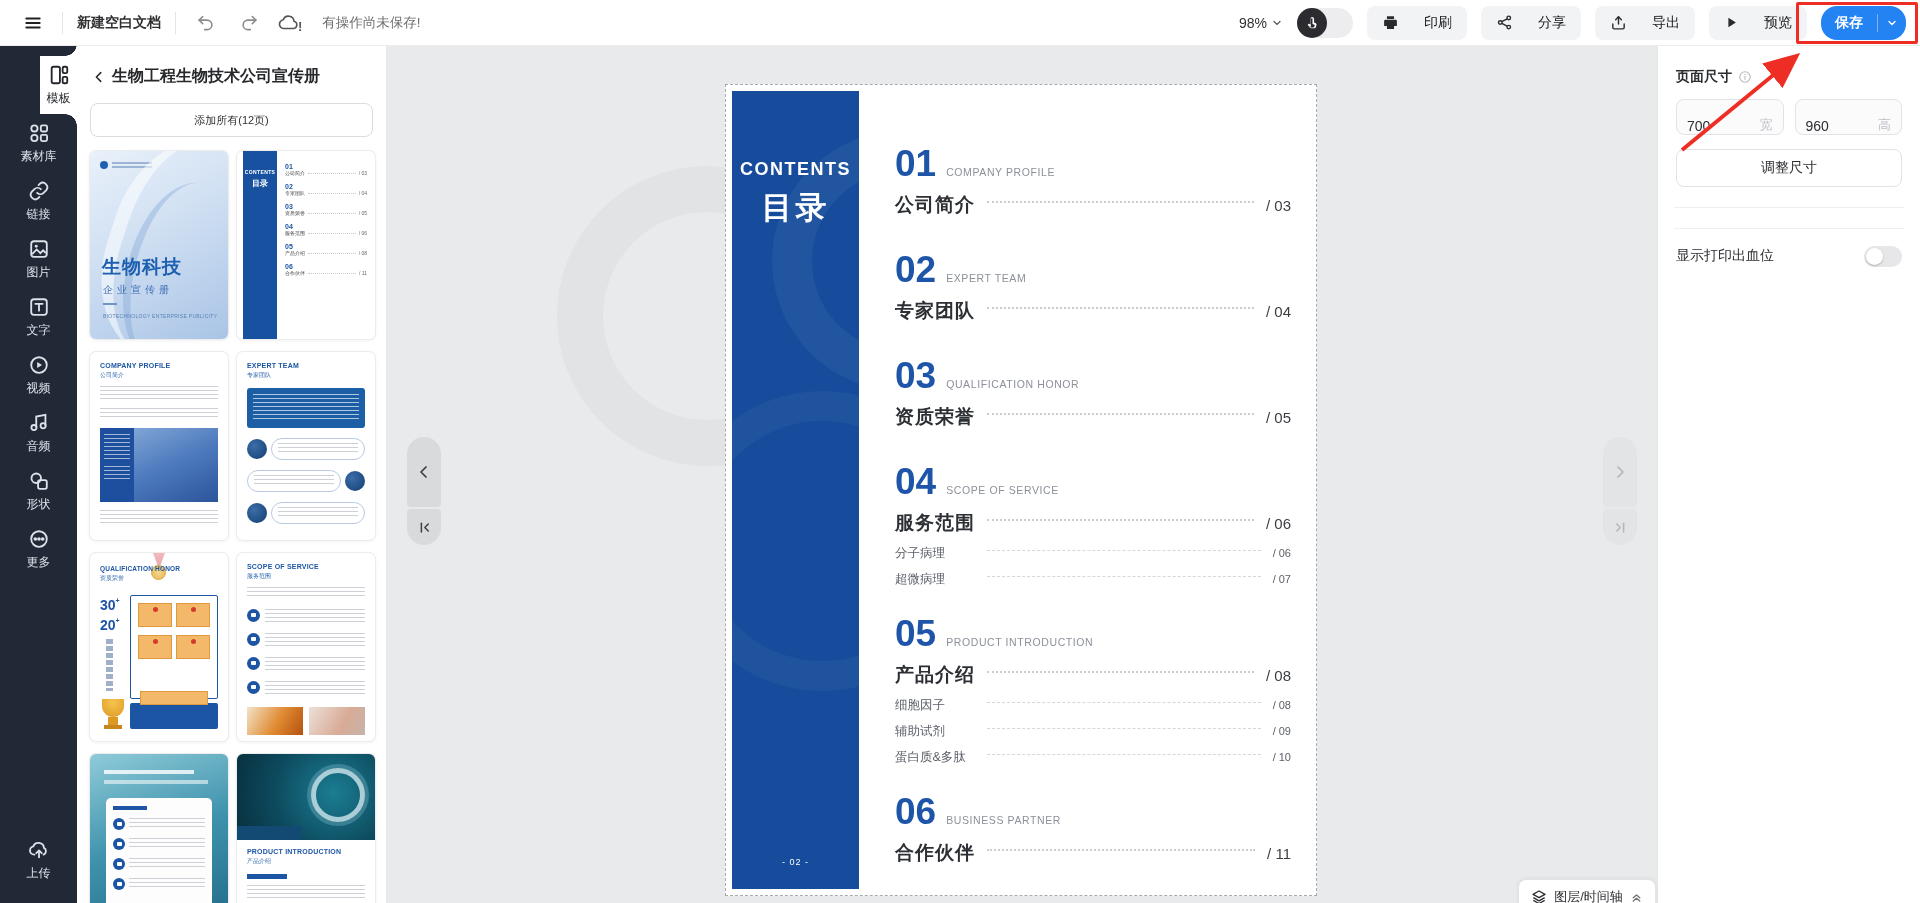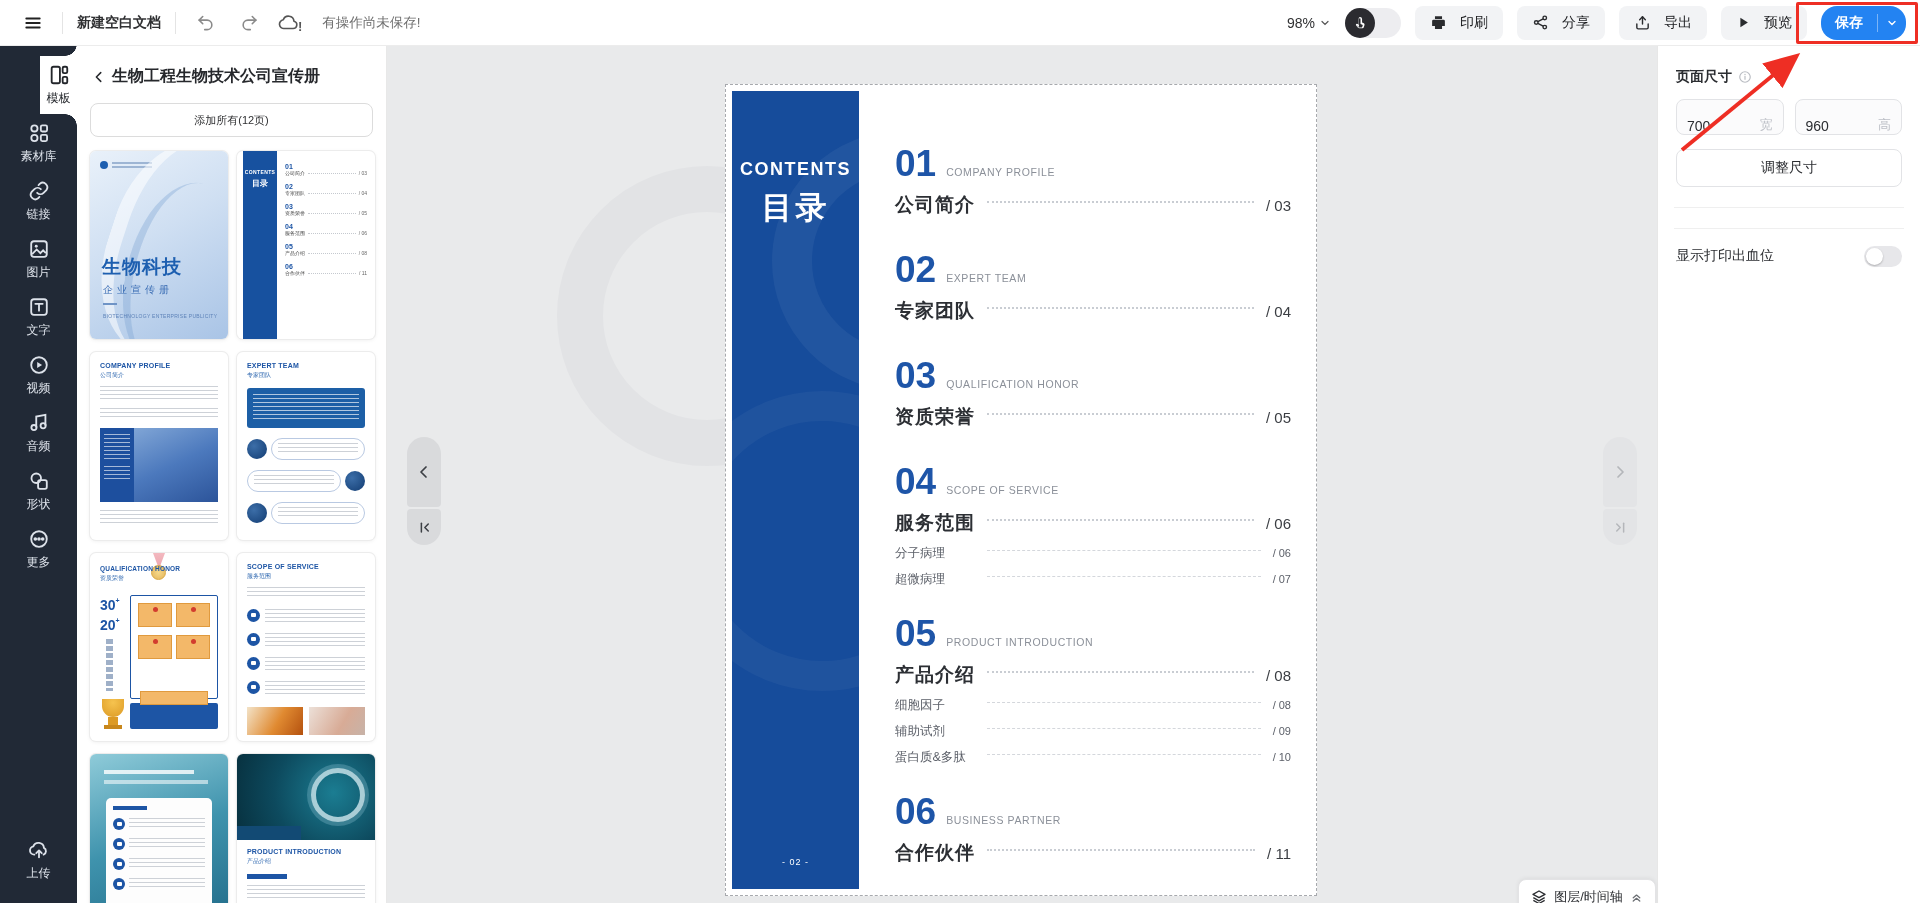--- a/index.html
+++ b/index.html
@@ -18,21 +18,21 @@
   .tb-gray { color:#8c8c8c; }
   .cloud-wrap { display:flex; align-items:flex-end; color:#555; }
   .cloud-bang { font-size:13px; font-weight:bold; color:#555; margin-left:-2px; }
   .save-status { font-size:13.5px; color:#6e6e6e; margin-left:6px; }
   .tb-right { margin-left:auto; display:flex; align-items:center; gap:14px; padding-right:4px; }
   .zoom-ctrl { display:flex; align-items:center; gap:4px; font-size:14px; color:#303133; cursor:pointer; }
   .touch-toggle { position:relative; width:56px; height:30px; cursor:pointer; }
   .touch-toggle .pill { position:absolute; inset:0; background:#ededf0; border-radius:999px; }
   .touch-toggle .knob { position:absolute; left:0; top:0; width:30px; height:30px; border-radius:50%;
     background:#2b2b30; display:flex; align-items:center; justify-content:center; color:#fff; }
-  .pill-btn { display:flex; align-items:center; gap:13px; height:34px; padding:0 15px; background:#f2f3f5;
+  .pill-btn { display:flex; align-items:center; gap:25px; height:34px; padding:0 15px; background:#f2f3f5;
     border-radius:8px; font-size:14px; color:#1a1b1e; cursor:pointer; white-space:nowrap;text-align:right; }
   .pill-btn svg { flex:none; }
   .save-btn { display:flex; align-items:center; height:34px; background:#2383f2; border-radius:16px;
     color:#fff; cursor:pointer; overflow:hidden; }
   .save-btn .save-label { padding:0 14px; font-size:14px; font-weight:bold; }
   .save-btn .save-sep { width:1px; height:18px; background:rgba(255,255,255,.4); }
   .save-btn .save-caret { width:28px; display:flex; align-items:center; justify-content:center; }
   .anno-rect { position:absolute; right:2px; top:2px; width:122px; height:42px;
     border:3px solid #ee2e24; border-radius:2px; pointer-events:none; z-index:60; }
 

